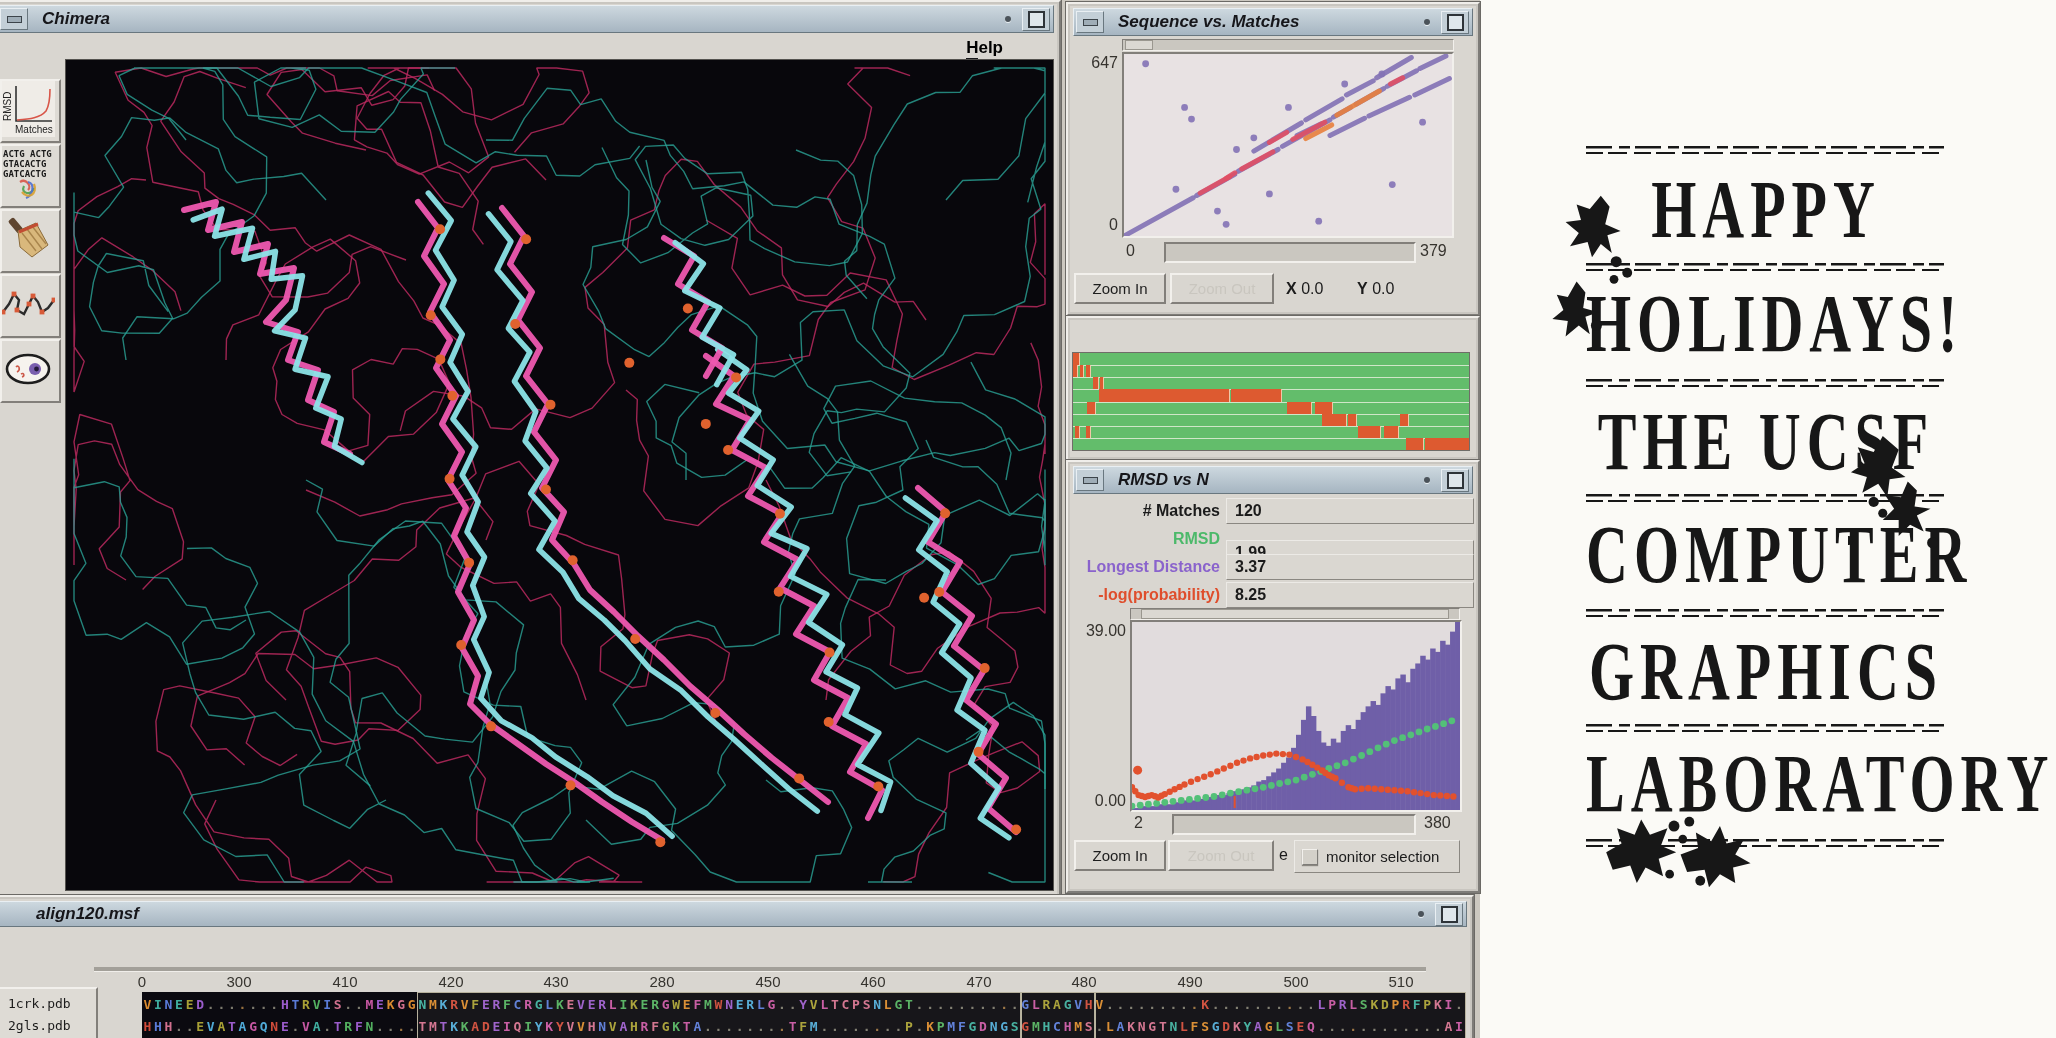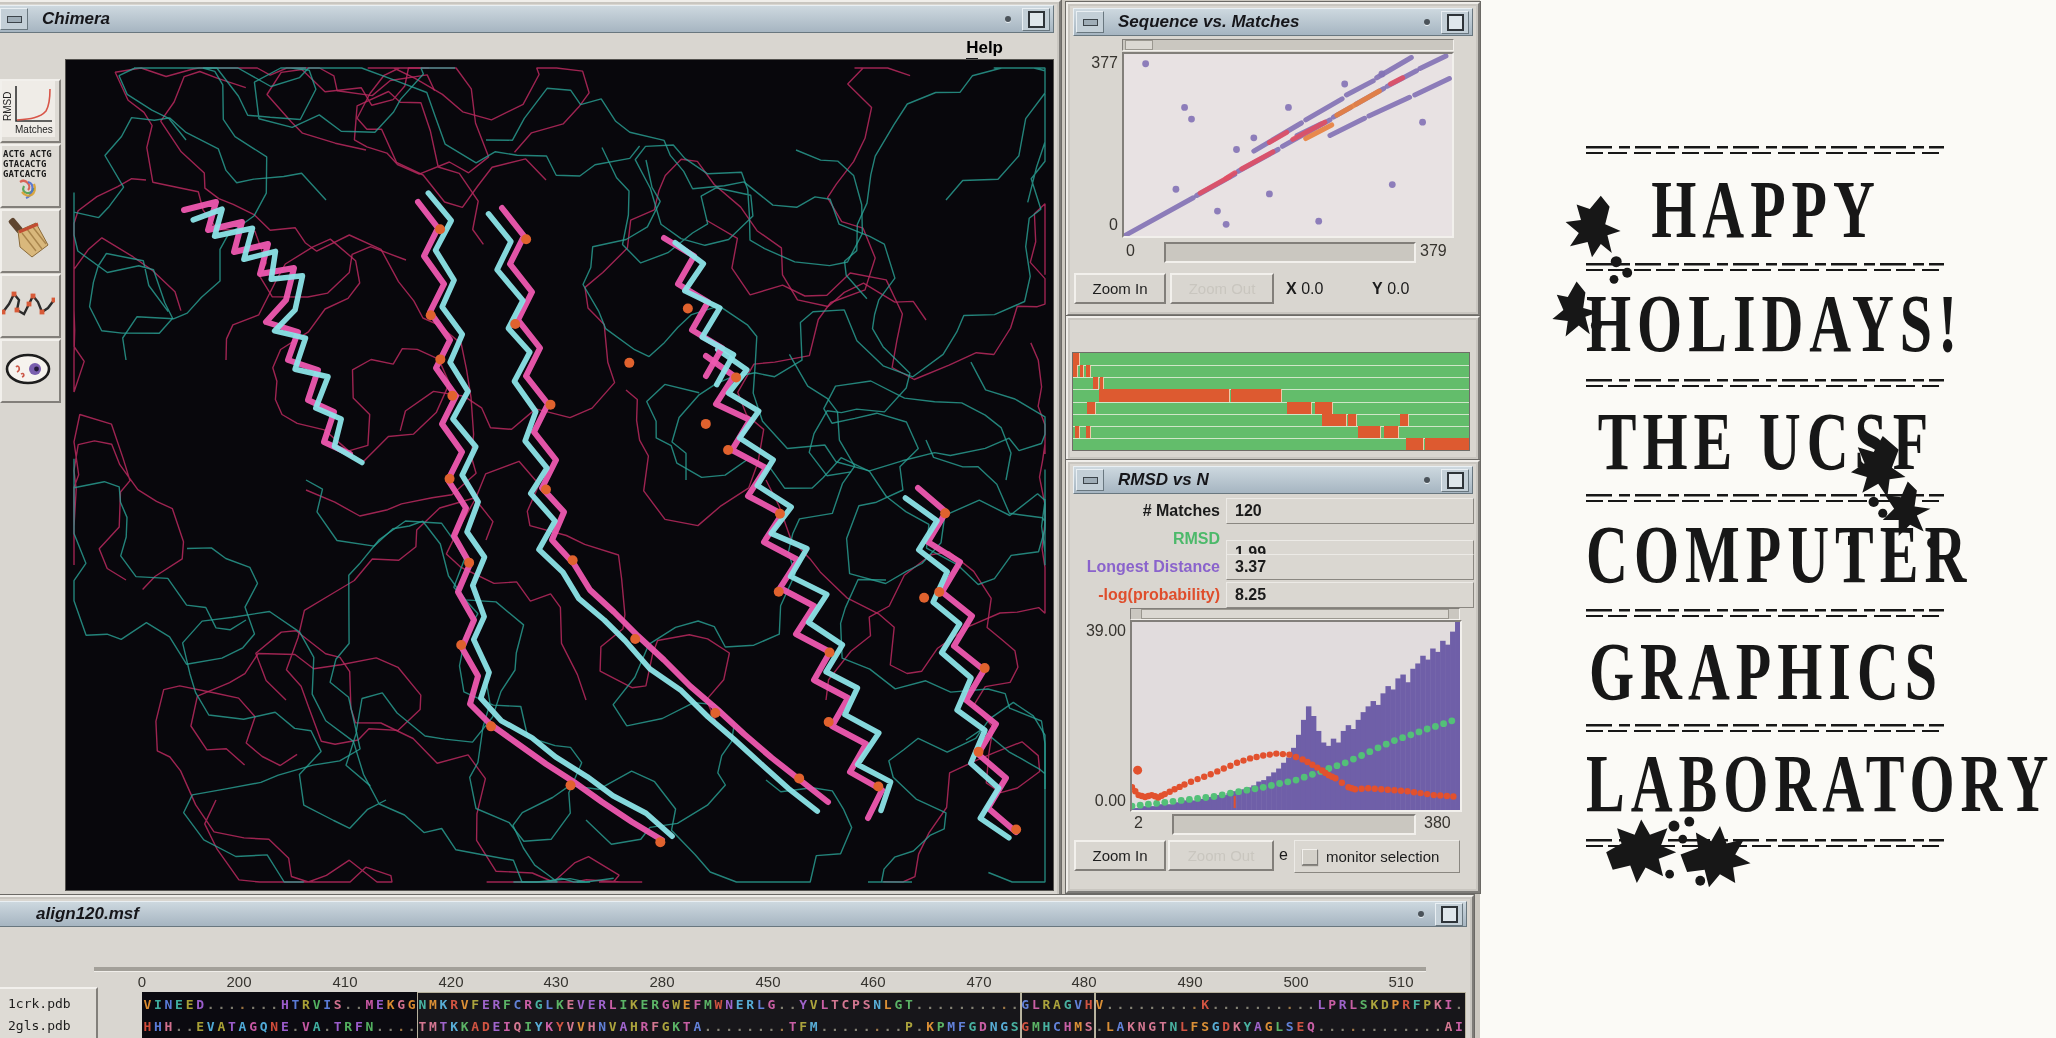--- a/index.html
+++ b/index.html
@@ -237,21 +237,21 @@
       <span class="dot-btn">
           <span class="dot-glyph"></span>
         </span>
       <span class="max-btn">
           <span class="max-glyph"></span>
         </span>
     </div>
     <div class="scrollstrip" style="left:54px;top:35px;width:330px;">
       <span class="thumb" style="left:2px;width:26px;"></span>
     </div>
-    <span class="axis-label" style="left:16px;top:50px;width:34px;text-align:right;">377</span>
+    <span class="axis-label" style="left:16px;top:50px;width:34px;text-align:right;">647</span>
     <span class="axis-label" style="left:16px;top:212px;width:34px;text-align:right;">0</span>
     <svg class="plot" id="dotplot" style="left:54px;top:48px;background:#e8e2e3;" width="328" height="182" viewBox="0 0 328 182">
         <line x1="0" y1="182" x2="69.23482849604221" y2="143.8072805139186" stroke="#8372b5" stroke-width="5" stroke-linecap="round" opacity="0.9"></line>
         <line x1="72.69656992084433" y1="141.46895074946468" x2="110.77572559366754" y2="120.42398286937902" stroke="#8372b5" stroke-width="5" stroke-linecap="round" opacity="0.9"></line>
         <line x1="114.23746701846966" y1="117.30620985010707" x2="154.04749340369395" y2="95.48179871520342" stroke="#8372b5" stroke-width="5" stroke-linecap="round" opacity="0.9"></line>
         <line x1="158.37467018469655" y1="92.36402569593147" x2="205.9736147757256" y2="65.86295503211991" stroke="#8372b5" stroke-width="5" stroke-linecap="round" opacity="0.9"></line>
         <line x1="209.4353562005277" y1="63.13490364025695" x2="226.74406332453825" y2="53.39186295503211" stroke="#8372b5" stroke-width="5" stroke-linecap="round" opacity="0.9"></line>
         <line x1="231.93667546174143" y1="50.27408993576017" x2="259.6306068601583" y2="34.68522483940043" stroke="#8372b5" stroke-width="5" stroke-linecap="round" opacity="0.9"></line>
         <line x1="263.0923482849604" y1="32.346895074946474" x2="292.5171503957784" y2="16.758029978586734" stroke="#8372b5" stroke-width="5" stroke-linecap="round" opacity="0.9"></line>
         <line x1="295.9788918205805" y1="14.419700214132774" x2="321.9419525065963" y2="1.948608137044971" stroke="#8372b5" stroke-width="5" stroke-linecap="round" opacity="0.9"></line>
@@ -291,21 +291,21 @@
     <div class="sunken" style="position:absolute;left:96px;top:238px;width:248px;height:17px;"></div>
     <span class="axis-label" style="left:352px;top:238px;">379</span>
     <button class="btn" style="left:6px;top:269px;width:92px;height:31px;">
       <span>Zoom In</span>
       </button>
     <button class="btn disabled" style="left:102px;top:269px;width:104px;height:31px;">
       <span>Zoom Out</span>
       </button>
     <span style="position:absolute;left:218px;top:276px;font:700 16px 'Liberation Sans',sans-serif;color:#1c1c1c;">
       <span>X</span>&nbsp;<span style="font-weight:400">0.0</span></span>
-    <span style="position:absolute;left:304px;top:276px;font:700 16px 'Liberation Sans',sans-serif;color:#1c1c1c;">
+    <span style="position:absolute;left:289px;top:276px;font:700 16px 'Liberation Sans',sans-serif;color:#1c1c1c;">
       <span>Y</span>&nbsp;<span style="font-weight:400">0.0</span></span>
   </div>
 
   <div class="win" id="win-clusters" style="left:1066px;top:316px;width:410px;height:141px;">
     <div class="cluster-area" id="cluster-area" style="left:4px;top:34px;width:396px;height:97px;background:#63bd6b;">
         <div class="cluster-row" style="top: 0px; height: 12.125px; border-bottom: 1px solid rgb(207, 230, 200);">
           <div class="cluster-seg" style="left: 0%; width: 1.5%; background: rgb(221, 90, 48); border-right: 1px solid rgb(240, 200, 168);"></div>
         </div>
         <div class="cluster-row" style="top: 12.125px; height: 12.125px; border-bottom: 1px solid rgb(207, 230, 200);">
           <div class="cluster-seg" style="left: 0%; width: 1%; background: rgb(221, 90, 48); border-right: 1px solid rgb(240, 200, 168);"></div>
@@ -565,21 +565,21 @@
       <span class="dot-btn">
           <span class="dot-glyph"></span>
         </span>
       <span class="max-btn">
           <span class="max-glyph"></span>
         </span>
     </div>
     <div style="position:absolute;left:128px;top:70px;width:1332px;height:4px;background:#a3a099;box-shadow:0 1px 0 #f0eeea;"></div>
     <div id="align-ruler" style="position:absolute;left:36px;top:76px;width:1430px;height:20px;">
         <span class="ruler-num" style="left: 140px; top: 0px;">0</span>
-        <span class="ruler-num" style="left: 237px; top: 0px;">200</span>
+        <span class="ruler-num" style="left: 237px; top: 0px;">300</span>
         <span class="ruler-num" style="left: 343px; top: 0px;">410</span>
         <span class="ruler-num" style="left: 449px; top: 0px;">420</span>
         <span class="ruler-num" style="left: 554px; top: 0px;">430</span>
         <span class="ruler-num" style="left: 660px; top: 0px;">280</span>
         <span class="ruler-num" style="left: 766px; top: 0px;">450</span>
         <span class="ruler-num" style="left: 871px; top: 0px;">460</span>
         <span class="ruler-num" style="left: 977px; top: 0px;">470</span>
         <span class="ruler-num" style="left: 1082px; top: 0px;">480</span>
         <span class="ruler-num" style="left: 1188px; top: 0px;">490</span>
         <span class="ruler-num" style="left: 1294px; top: 0px;">500</span>

